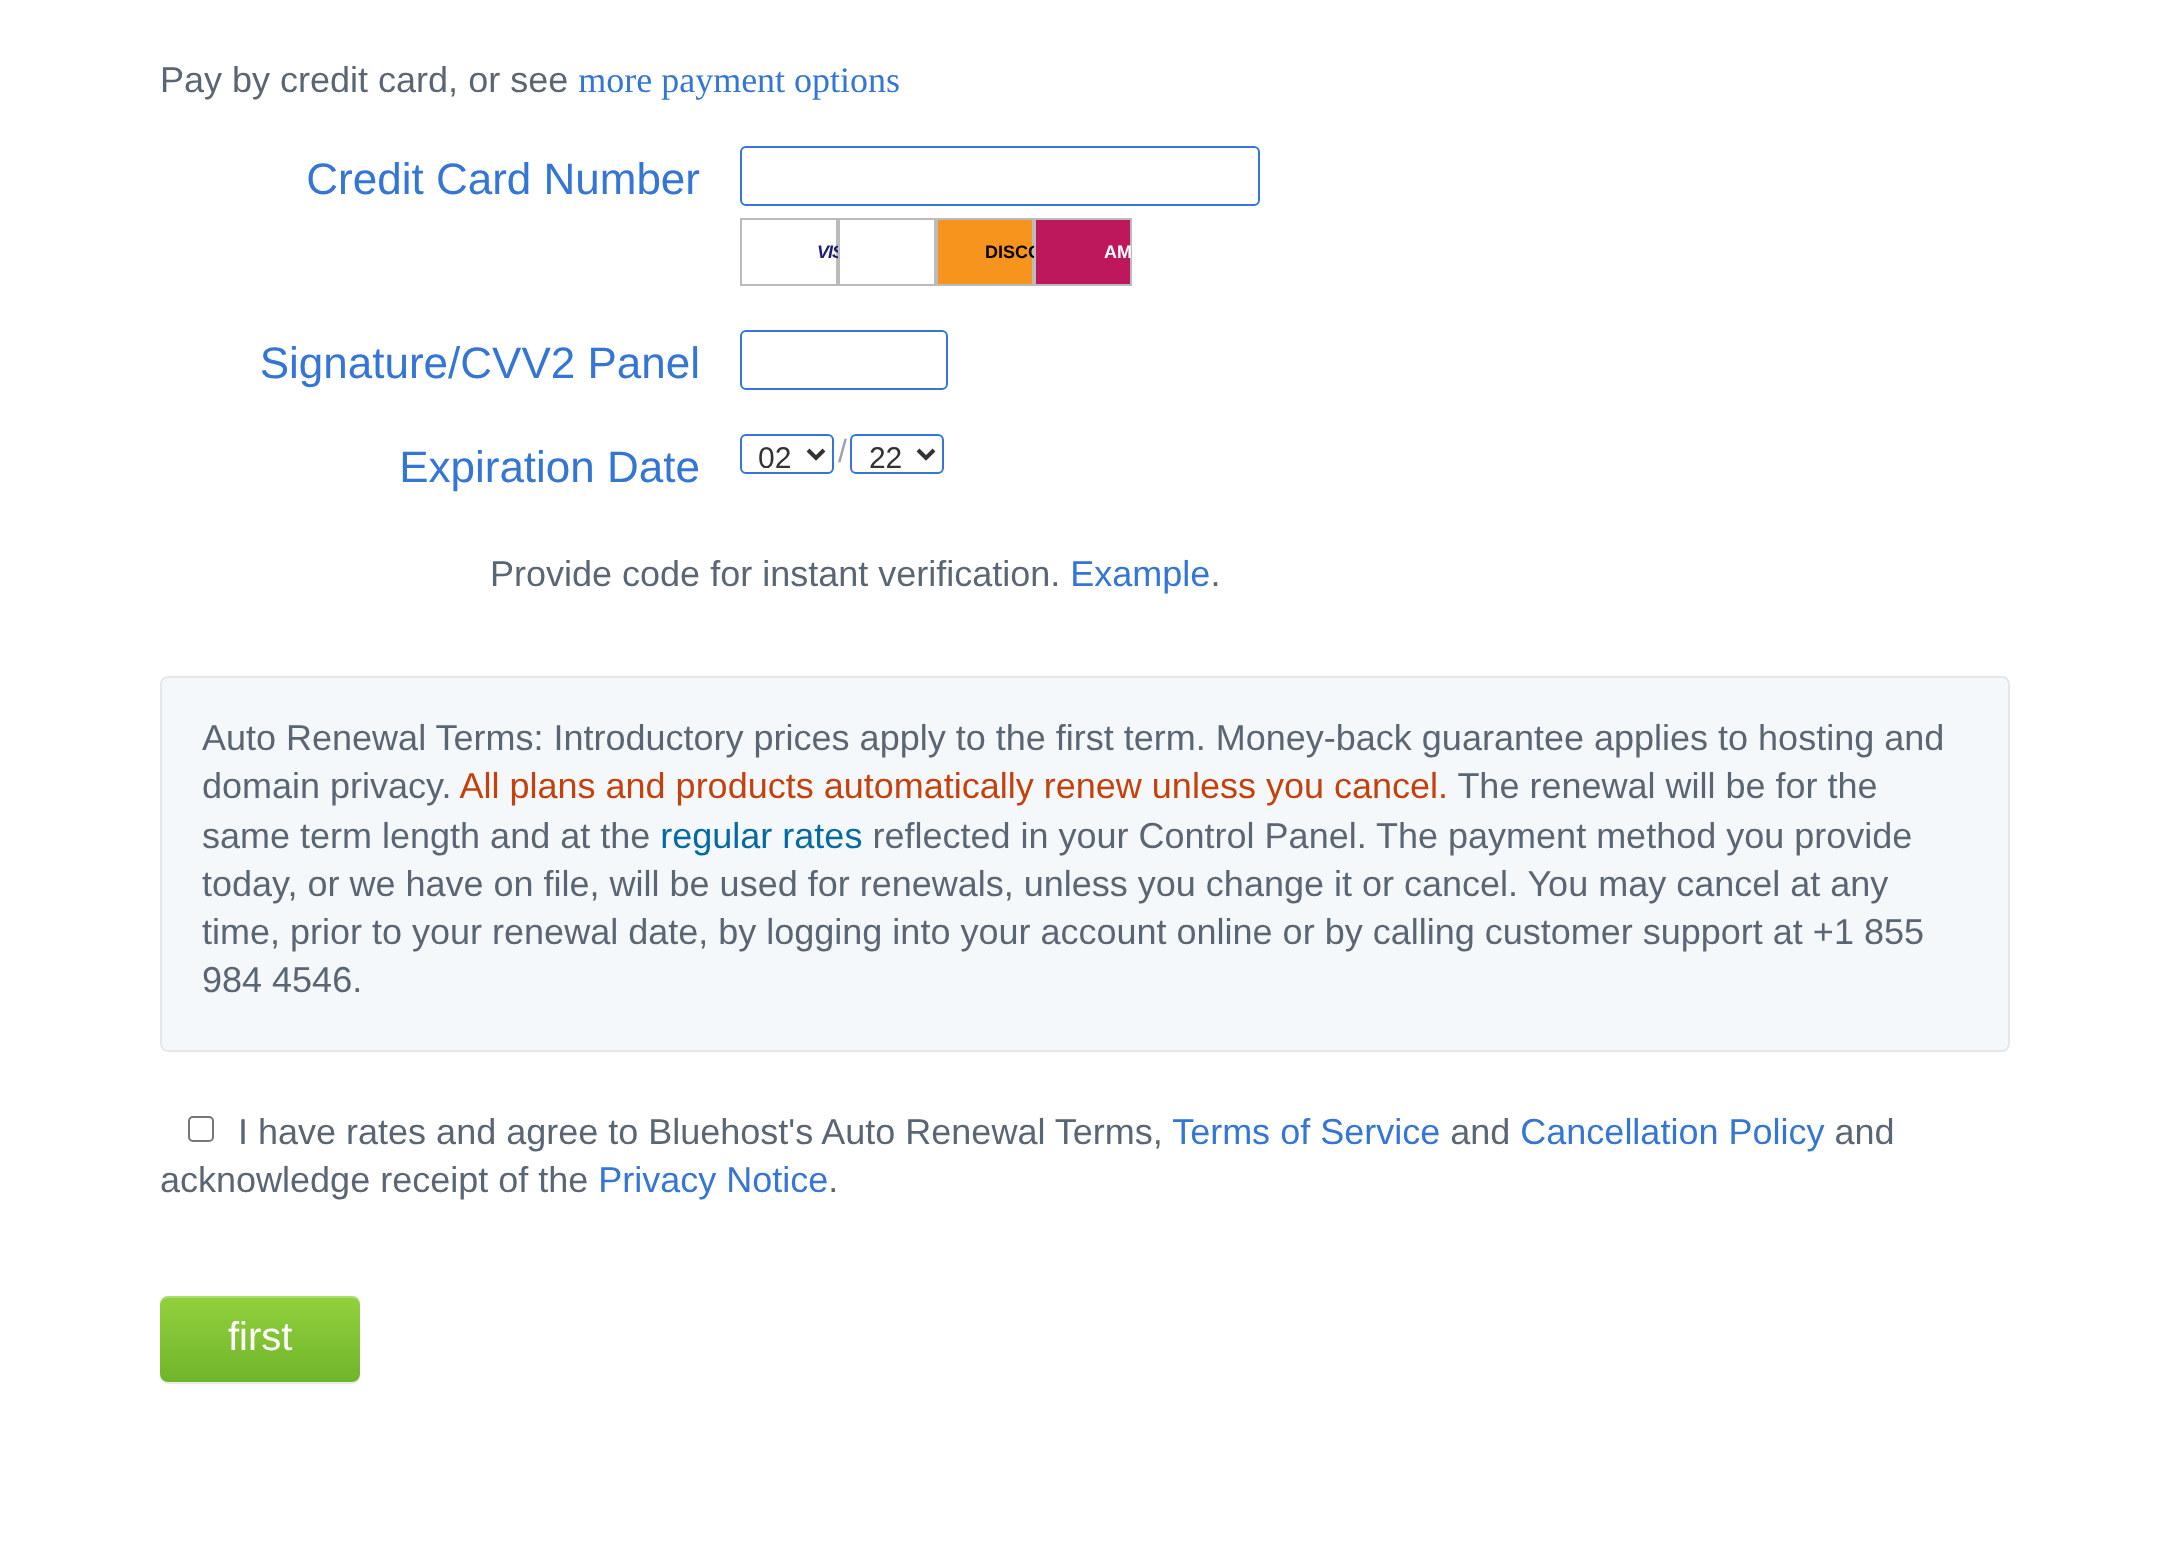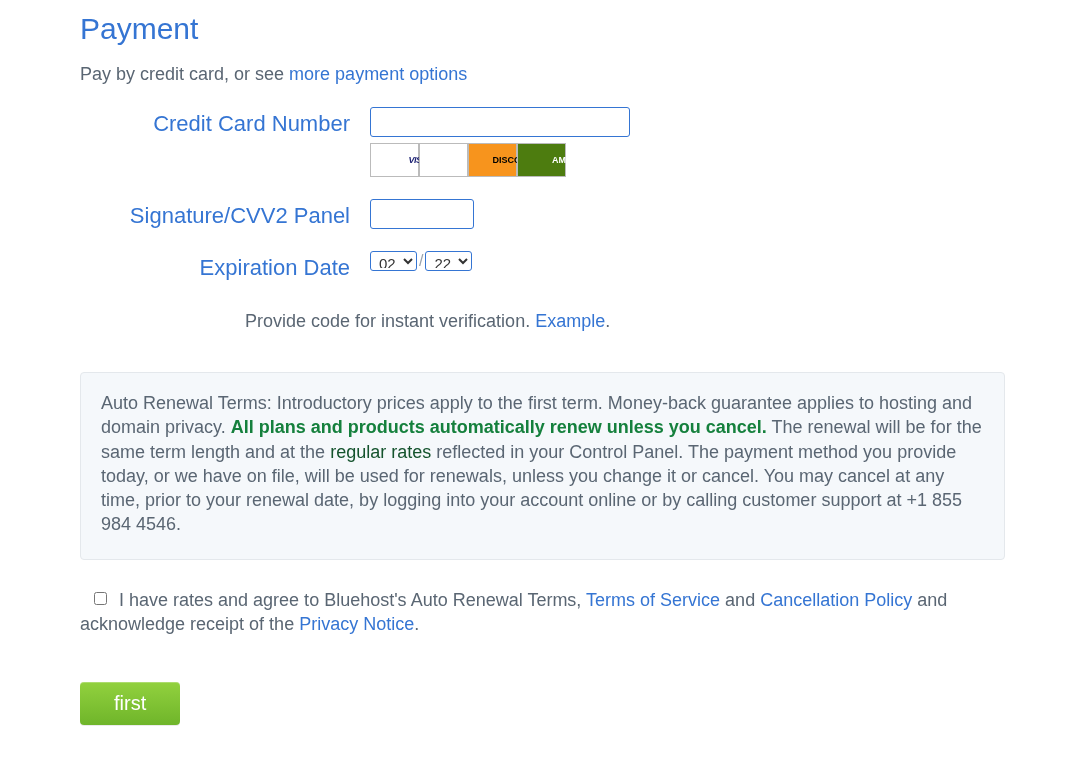--- a/index.html
+++ b/index.html
@@ -21,21 +21,21 @@
     margin: 12px 0 18px 0;
     display: flex;
     align-items: baseline;
   }
   h1.page-title .word1 { margin-right: 8px; }
   .pay-intro {
     font-size: 18px;
     color: #5a6673;
     margin-bottom: 22px;
   }
-  .pay-intro .link { color: #3575d3; cursor: pointer; }
+  .pay-intro .link { color: #3575d3; cursor: pointer; font-family: Liberation Serif, serif; }
   .form-row {
     display: flex;
     align-items: flex-start;
     margin-bottom: 22px;
   }
   .form-label {
     width: 290px;
     text-align: right;
     padding-right: 20px;
     color: #3575d3;
@@ -80,41 +80,41 @@
     align-items: center;
     justify-content: center;
     width: 25px;
     height: 34px;
     border: 1px solid #bbb;
     padding-left: 47px;
   }
   .card-visa { background:#fff; color:#1a1f71; font-style: italic; letter-spacing:-0.5px;}
   .card-mc   { background:#fff; }
   .card-disc { background:#f7941d; color:#000; font-size:6px;}
-  .card-amex { background:#4d7c0f; color:#fff; font-size:5px; line-height:1;}
+  .card-amex { background:#be185d; color:#fff; font-size:5px; line-height:1;}
   .exp-row .form-field { flex-direction: row; align-items: center; }
   .verify-row {
     margin: 30px 0 40px 0;
     padding-left: 165px;
     font-size: 18px;
     color: #5a6673;
   }
   .verify-row .link { color: #3575d3; cursor: pointer; margin-top: 48px; }
   .terms-box {
     background: #f5f8fb;
     border: 1px solid #e4e8ec;
     border-radius: 4px;
     padding: 18px 20px 22px 20px;
     font-size: 18px;
     line-height: 1.35;
     color: #5a6673;
     margin-bottom: 28px;
   }
-  .terms-box .link { color: #14532d; cursor: pointer; }
-  .terms-box .bold { font-weight: 700; color: #15803d; }
+  .terms-box .link { color: #0369a1; cursor: pointer; }
+  .terms-box .bold { font-weight: 400; color: #c2410c; }
   .consent-row {
     font-size: 18px;
     color: #5a6673;
     line-height: 1.35;
     margin-bottom: 46px;
   }
   .consent-row input[type=checkbox] {
     margin: 0 12px 0 14px;
     transform: translateY(-1px);
   }
@@ -129,21 +129,20 @@
     cursor: pointer;
     box-shadow: 0 1px 0 rgba(0,0,0,0.08), inset 0 1px 0 rgba(255,255,255,0.25);
   }
 </style>
 </head>
 <body>
 
 <div class="page">
 
   <h1 class="page-title">
-    <span class="word1">Payment</span>
   </h1>
 
   <div class="pay-intro">
     <span>Pay by credit card, or see </span><span class="link">more payment options</span>
   </div>
 
   
   <div class="form-row">
     <div class="form-label">Credit Card Number</div>
     <div class="form-field">

